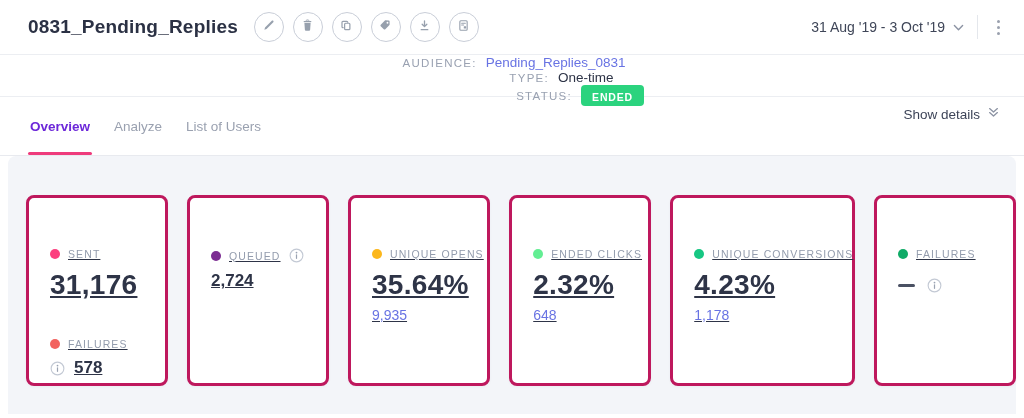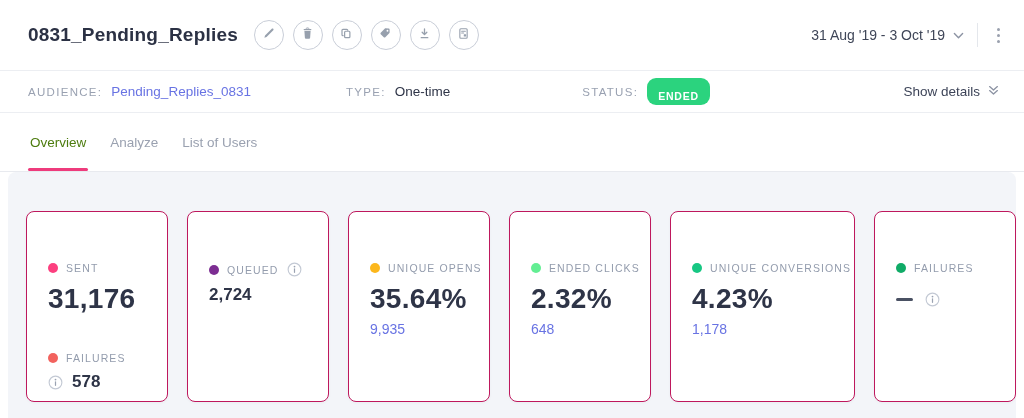--- a/index.html
+++ b/index.html
@@ -7,21 +7,21 @@
   body {
     width:1024px; height:418px;
     background:#ffffff;
     font-family:"Liberation Sans", sans-serif;
     color:#2e3447;
     overflow:hidden;
   }
 
   
   .header {
-    height:71px; display:flex; align-items:center;
+    height:55px; display:flex; align-items:center;
     padding:0 18px 0 28px;
     border-bottom:1px solid #eceef2;
     background:#fff;
   }
   .title { font-size:19px; font-weight:bold; color:#2b3144; letter-spacing:.2px; }
   .actions { display:flex; gap:9px; margin-left:16px; }
   .icon-btn {
     width:30px; height:30px; border-radius:50%;
     border:1px solid #c9ced8; background:#fff;
     display:flex; align-items:center; justify-content:center;
@@ -30,65 +30,66 @@
   .header-right { margin-left:auto; display:flex; align-items:center; gap:13px; }
   .date-range { font-size:14px; color:#3f4658; display:flex; align-items:center; gap:8px; cursor:pointer; }
   .v-divider { width:1px; height:24px; background:#e4e7ec; }
   .kebab { display:flex; flex-direction:column; gap:3px; padding:4px 6px; cursor:pointer; }
   .kebab i { width:3px; height:3px; border-radius:50%; background:#9aa0ae; }
 
   
   .meta {
     height:42px; display:flex; align-items:center;
     padding:0 24px 0 28px;
-    border-bottom:1px solid #eceef2; background:#fff;
+    border-bottom:1px solid #eceef2; background:#fff;flex-direction:column;
   }
   .meta-item { display:flex; align-items:center; gap:9px; }
   .meta-item.type { margin-left:95px; }
   .meta-item.status { margin-left:132px; }
   .meta-label { color:#99a1b1; font-size:11.5px; letter-spacing:1.3px; }
   .meta-link { color:#6873e3; font-size:13.5px; cursor:pointer; }
   .meta-value { color:#2e3447; font-size:13.5px; }
   .badge {
     color:#fff; font-size:10.5px; font-weight:bold; letter-spacing:.8px;
-    padding:12px 11px 3px; border-radius:9px; display:inline-block;
+    padding:6px 11px 3px; border-radius:4px; display:inline-block;
   }
   .show-details {
     margin-left:auto; display:flex; align-items:center; gap:7px;
     font-size:13.5px; color:#3d4458; cursor:pointer;
   }
 
   
   .tabs {
     height:59px; display:flex; align-items:stretch;
     padding:0 28px; gap:20px;
     border-bottom:1px solid #e8eaef; background:#fff;
   }
   .tab {
     position:relative; display:flex; align-items:center;
     font-size:13.5px; color:#9aa1b0; cursor:pointer; padding:0 2px;
   }
-  .tab.active { color:#4d7c0f; font-weight:normal; }
+  .tab.active { color:#6d28d9; font-weight:bold; }
   .tab.active::after {
     content:""; position:absolute; left:0; right:0; bottom:0;
     height:3px; border-radius:2px; background:var(--accent-pink,#ee3b7c);
   }
 
   
   .content {
     height:258px; margin:0 8px;
     background:#f3f5f9; border-radius:8px 8px 0 0;
     padding:39px 0 0 18px;
     display:flex; gap:19px; align-items:flex-start;
   }
   .card {
-    background:#fff; border:1px solid #be185d; border-radius:8px;
+    background:#fff; border:3px solid #be185d; border-radius:8px;
     height:191px; min-width:142px;
     padding:50px 15px 0 21px;
     box-shadow:0 1px 3px rgba(40,50,80,.04);
+    text-decoration:underline;
   }
   .metric.first { height:90px; }
   .label-row { display:flex; align-items:center; gap:8px; white-space:nowrap; }
   .dot { width:10px; height:10px; border-radius:50%; flex:0 0 auto; }
   .metric-label { font-size:10.5px; color:#939cad; letter-spacing:1.1px; }
   .value-lg { font-size:28px; font-weight:bold; color:#2e3447; margin-top:9px; letter-spacing:.3px; }
   .value-sm-row { display:flex; align-items:center; gap:9px; margin-top:8px;text-align:center; }
   .value-sm { font-size:17px; font-weight:600; color:#2e3447; }
   .sub-value { font-size:14px; color:#6873e3; margin-top:6px; cursor:pointer; }
   .dash-row { display:flex; align-items:center; gap:12px; margin-top:18px; }

